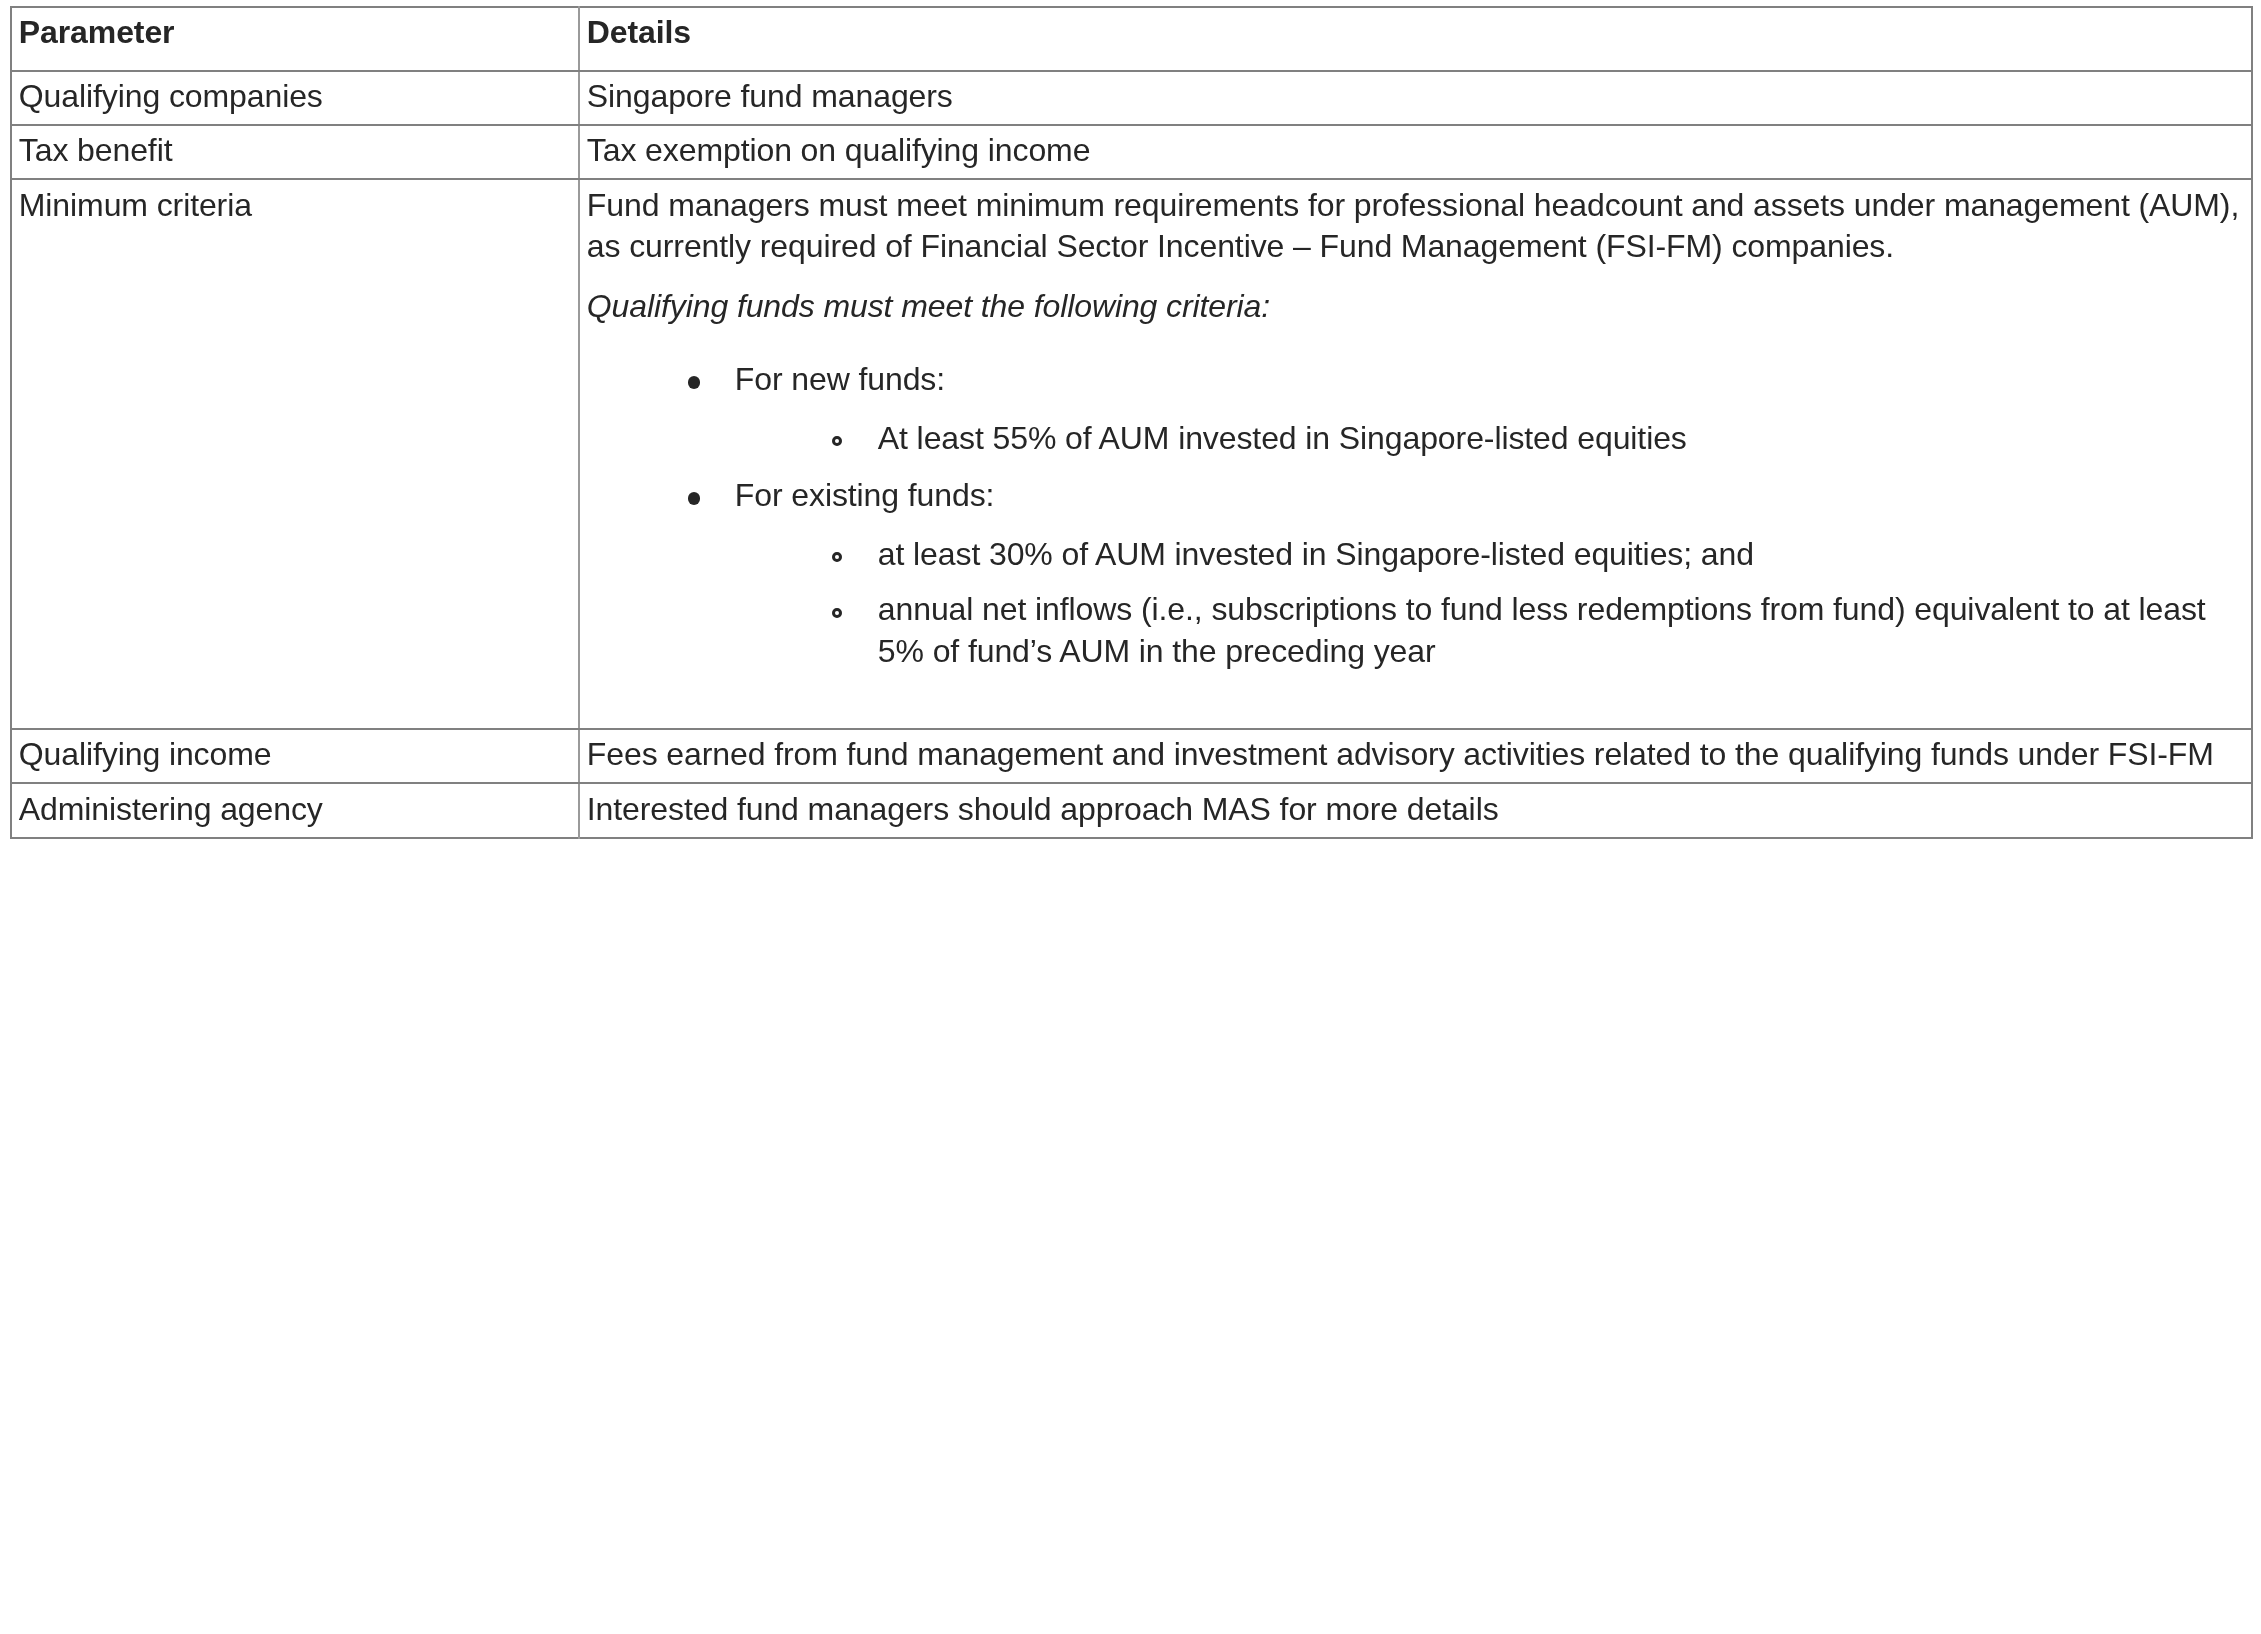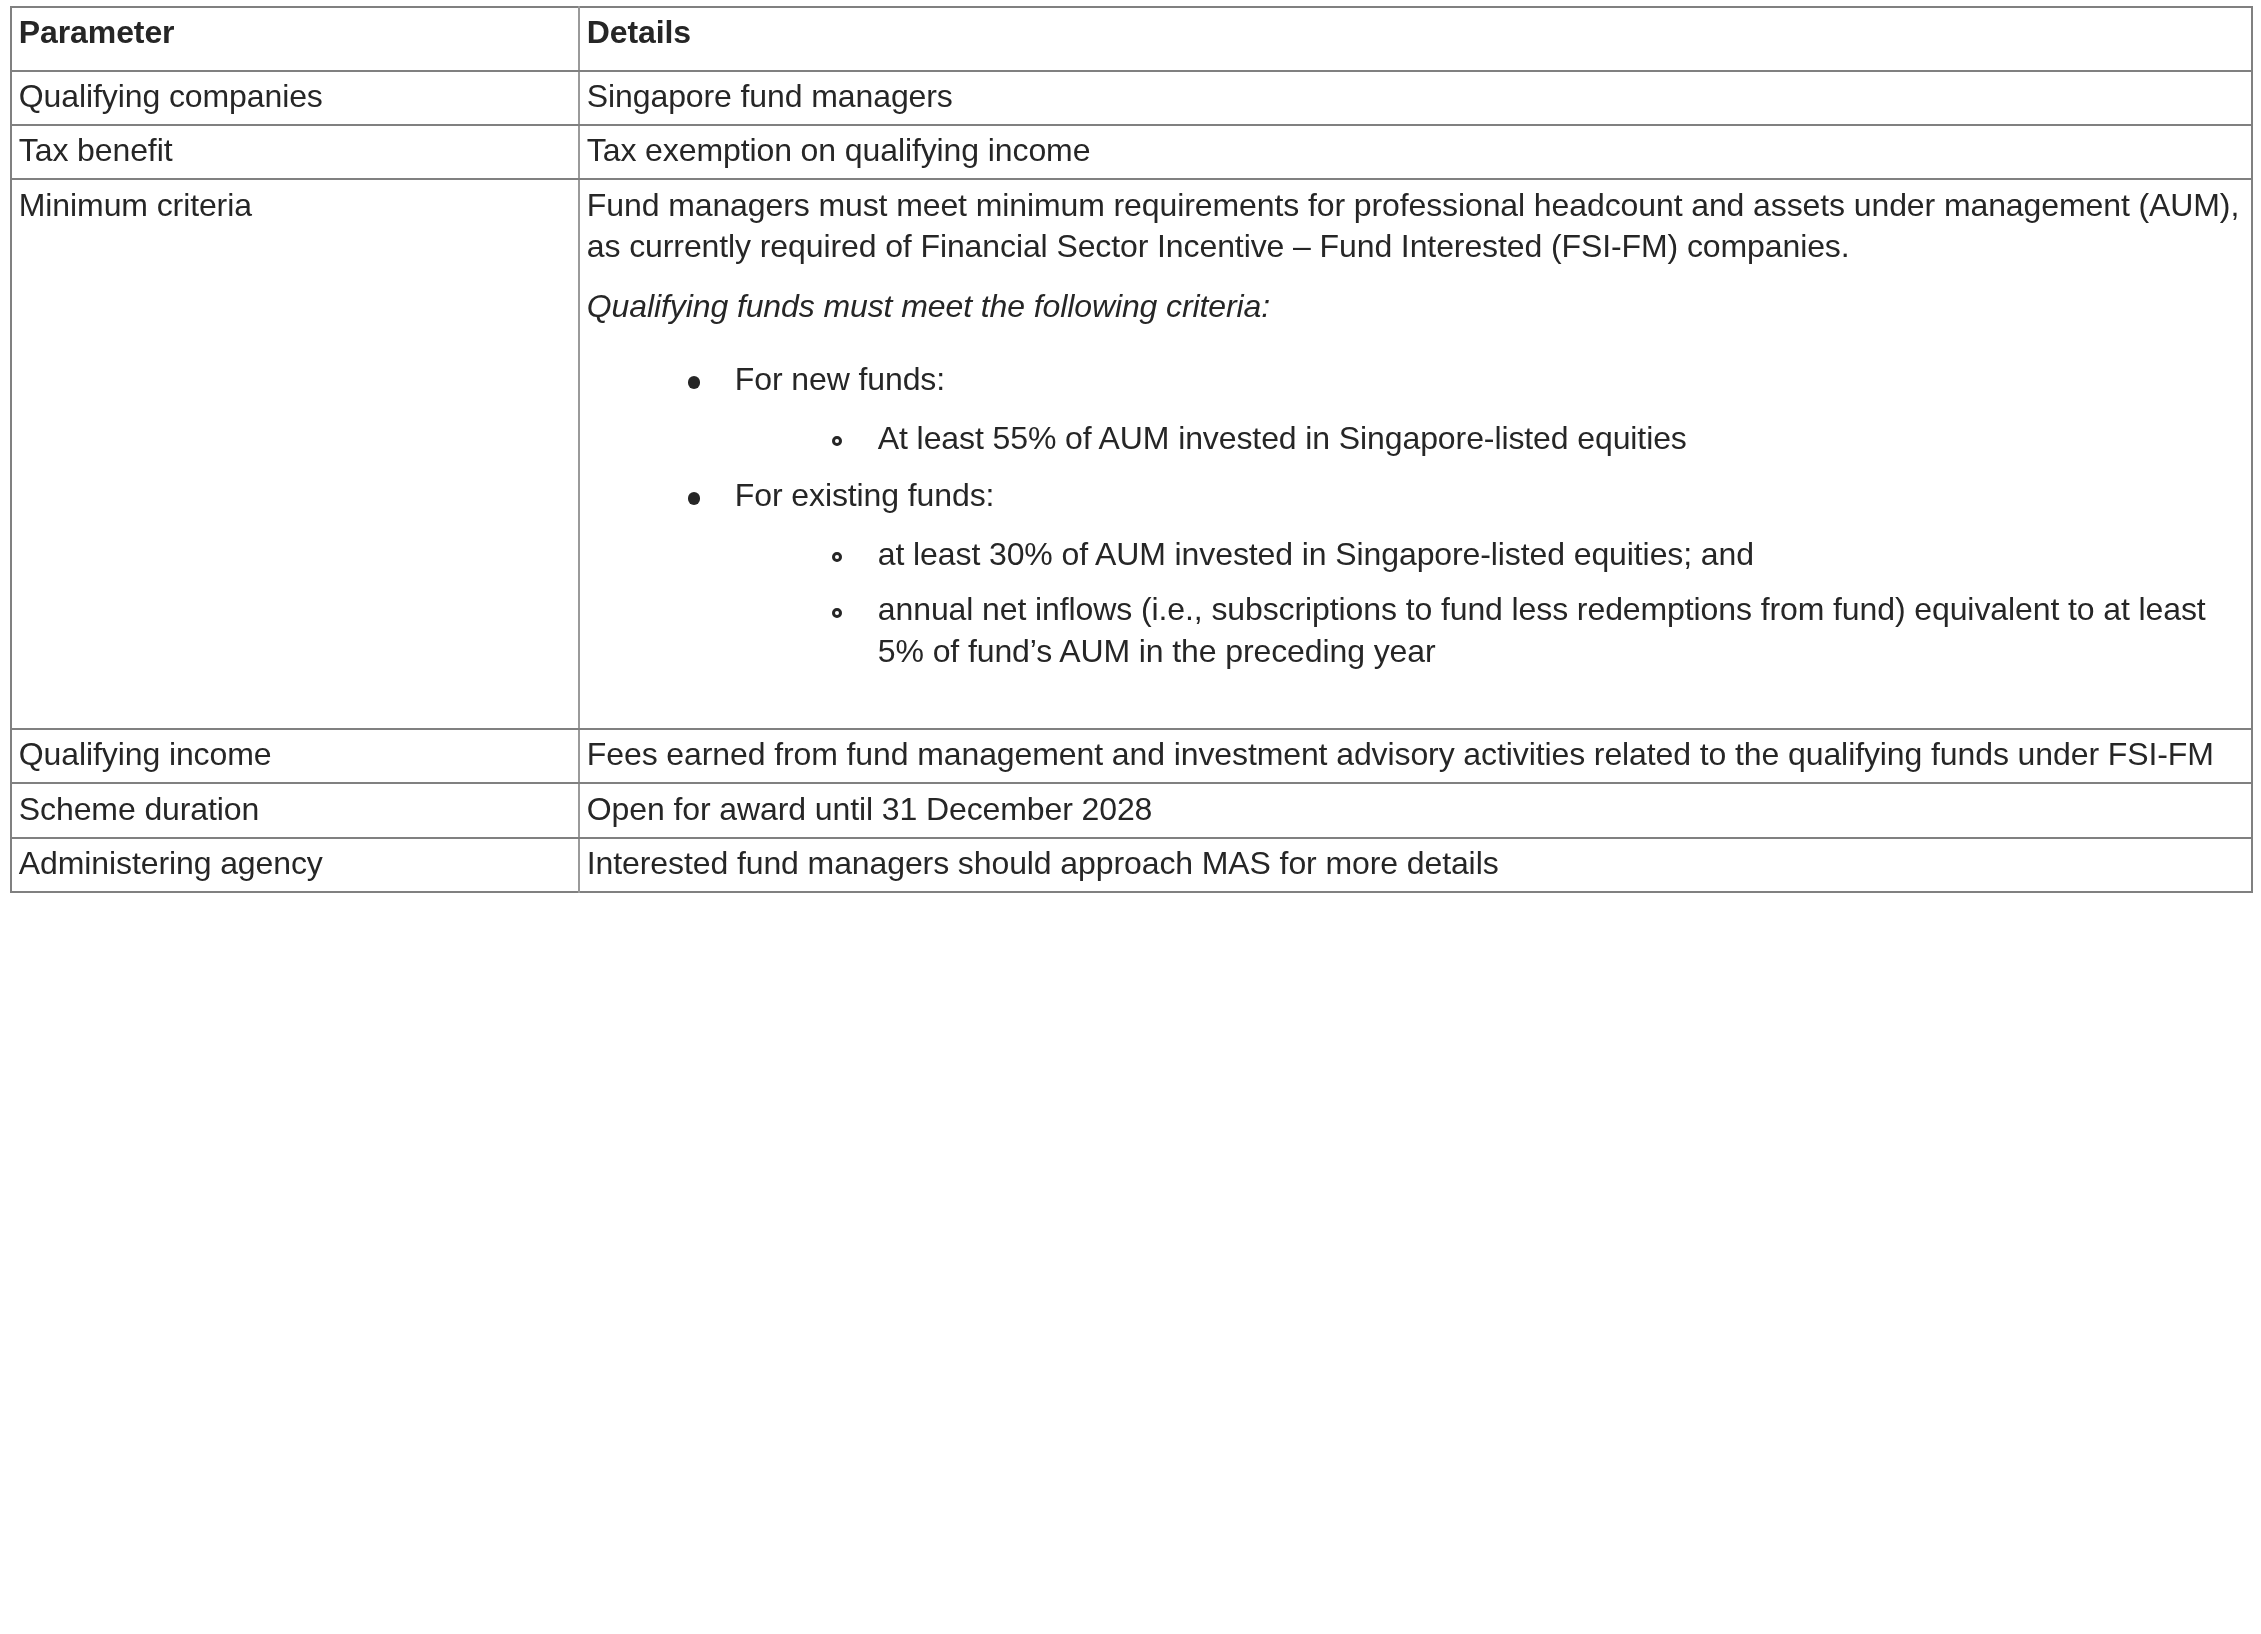--- a/index.html
+++ b/index.html
@@ -146,21 +146,21 @@
         <td>
           <p class="cell-p">Tax exemption on qualifying income</p>
         </td>
       </tr>
 
       <tr>
         <td>
           <span>Minimum criteria</span>
         </td>
         <td>
-          <p class="cell-p">Fund managers must meet minimum requirements for professional headcount and assets under management (AUM), as currently required of Financial Sector Incentive – Fund Interested (FSI-FM) companies.</p>
+          <p class="cell-p">Fund managers must meet minimum requirements for professional headcount and assets under management (AUM), as currently required of Financial Sector Incentive – Fund Management (FSI-FM) companies.</p>
           <p class="cell-p">Qualifying funds must meet the following criteria:</p>
 
           <ul class="bullets">
             <li>
               <span class="bullet-disc"></span>
               <span class="li-label">For new funds:</span>
               <ul class="subbullets">
                 <li>
                   <span class="bullet-circle"></span>
                   <span class="subli-text">At least 55% of AUM invested in Singapore-listed equities</span>
@@ -190,28 +190,20 @@
       <tr>
         <td>
           <span>Qualifying income</span>
         </td>
         <td>
           <p class="cell-p">Fees earned from fund management and investment advisory activities related to the qualifying funds under FSI-FM</p>
         </td>
       </tr>
 
 
-      <tr>
-        <td>
-          <span>Scheme duration</span>
-        </td>
-        <td>
-          <p class="cell-p">Open for award until 31 December 2028</p>
-        </td>
-      </tr>
 
       <tr>
         <td>
           <span>Administering agency</span>
         </td>
         <td>
           <p class="cell-p">Interested fund managers should approach MAS for more details</p>
         </td>
       </tr>
 

